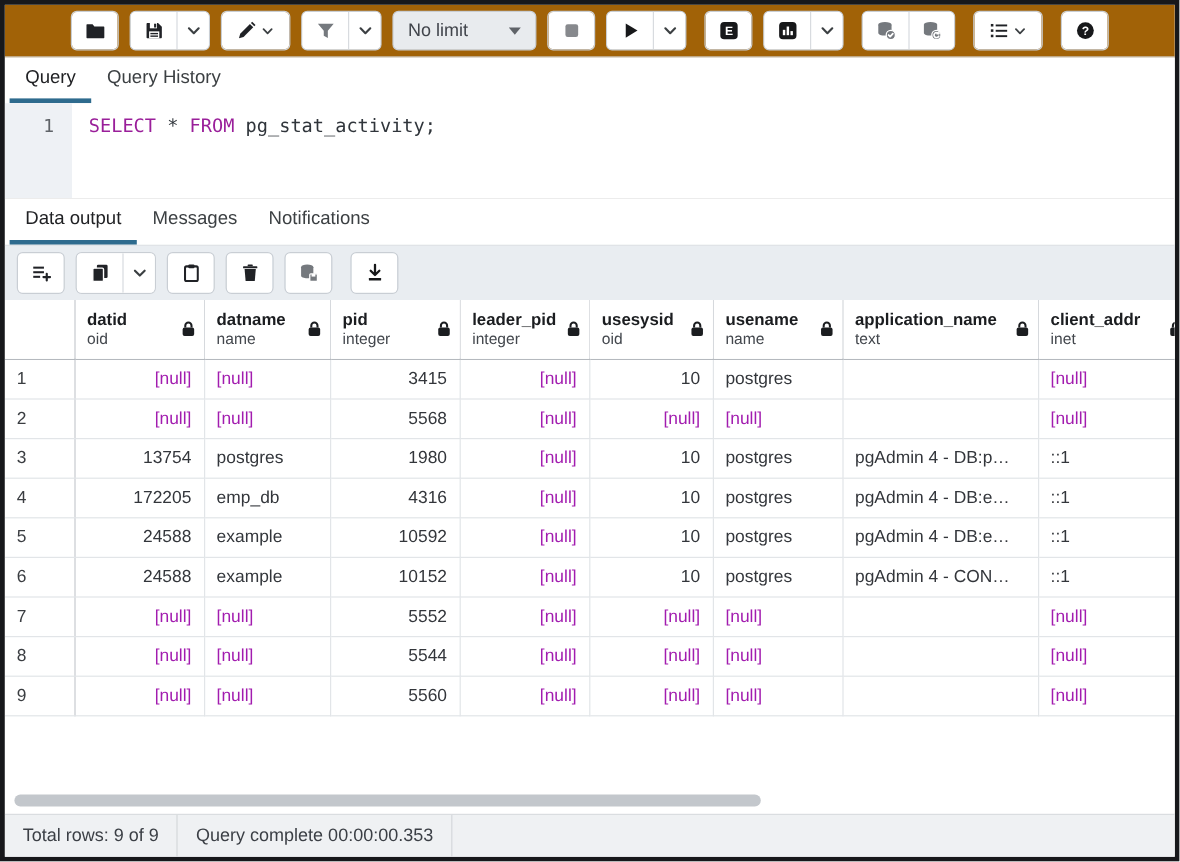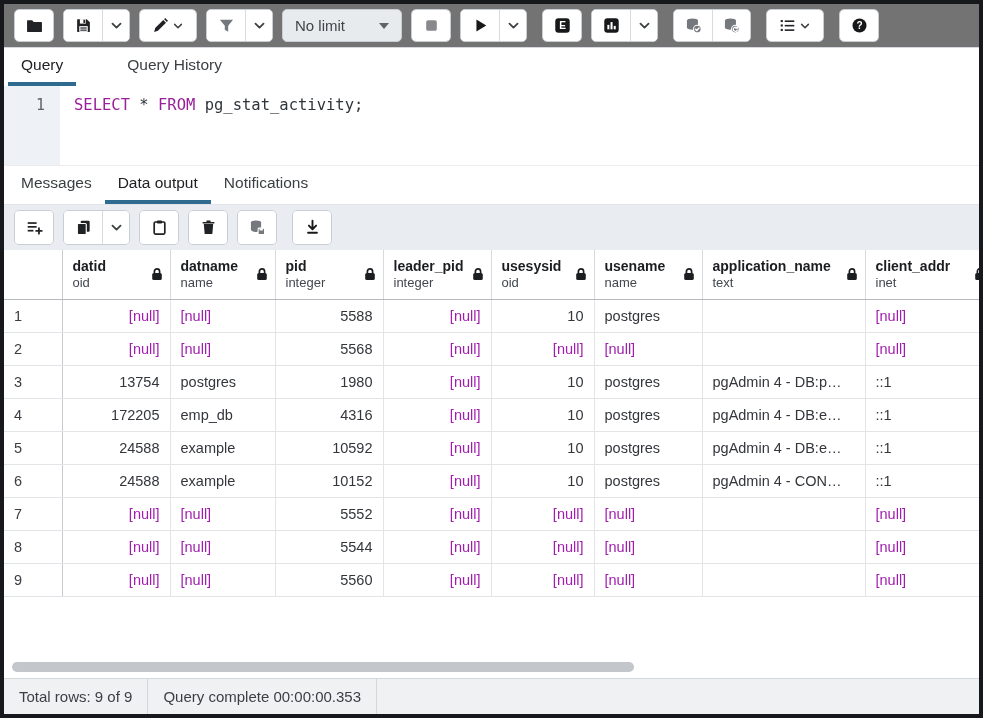--- a/index.html
+++ b/index.html
@@ -4,22 +4,22 @@
 <style>
   html,body{margin:0;padding:0;background:#fff;}
   *{box-sizing:border-box;}
   .window{
     width:983px;height:718px;border:4px solid #17181b;background:#fff;
     display:flex;flex-direction:column;font-family:"Liberation Sans",sans-serif;
     overflow:hidden;position:relative;
   }
   
   .tb-main{
-    height:44px;flex:0 0 44px;background:#737373;border-bottom:1px solid #d5d8dc;
-    display:flex;align-items:center;gap:9px;padding:16px 10px;
+    height:44px;flex:0 0 44px;background:#a16207;border-bottom:1px solid #d5d8dc;
+    display:flex;align-items:center;gap:9px;padding:16px 10px;justify-content:center;
   }
   .btn-group{display:flex;border:1px solid #c9ced4;border-radius:5px;background:#fff;overflow:hidden;flex:0 0 auto;}
   .gap-lg{margin-left:6px;}
   .btn{
     display:flex;align-items:center;justify-content:center;gap:3px;
     width:38px;height:31px;background:#fff;border:none;border-left:1px solid #d8dbdf;
     color:#202226;cursor:pointer;padding:0;
   }
   .btn:first-child{border-left:none;}
   .btn.narrow{width:27px;}
@@ -27,21 +27,21 @@
   .btn.muted{color:#75797e;}
   .btn svg{display:block;}
   .limit-select{
     display:flex;align-items:center;justify-content:space-between;
     width:120px;height:33px;background:#e8ebee;border:1px solid #c9ced4;border-radius:5px;
     padding:0 12px;color:#40444b;font-size:15px;cursor:pointer;flex:0 0 auto;
   }
   .caret{width:0;height:0;border-left:5px solid transparent;border-right:5px solid transparent;border-top:6px solid #5f6368;}
   
   .tabs{display:flex;background:#fff;padding-left:4px;flex:0 0 auto;}
-  .tabs.t1{height:38px;gap:38px;}
+  .tabs.t1{height:38px;}
   .tabs.t2{height:38px;}
   .tab{
     display:flex;align-items:center;padding:0 13px;font-size:15.5px;color:#3c4043;
     border-bottom:4px solid transparent;cursor:pointer;
   }
   .tab.active{color:#202124;border-bottom-color:#2e6b8e;}
   
   .editor{flex:0 0 80px;height:80px;display:flex;background:#fff;border-bottom:1px solid #ececec;}
   .gutter{
     flex:0 0 56px;background:#eef1f5;color:#5f6368;font-family:"DejaVu Sans Mono",monospace;
@@ -237,22 +237,22 @@
     </div>
 
   <div class="editor">
     <div class="gutter">
       <span>1</span>
     </div>
     <div class="code"><span class="tok-keyword">SELECT</span><span class="tok-plain"> * </span><span class="tok-keyword">FROM</span><span class="tok-plain"> pg_stat_activity;</span></div>
   </div>
 
   <div class="tabs t2">
+      <div class="tab active">Data output</div>
       <div class="tab">Messages</div>
-      <div class="tab active">Data output</div>
       <div class="tab">Notifications</div>
     </div>
 
   <div class="tb-out">
       <div class="btn-group">
         <button class="btn">
           <svg width="17" height="17" viewBox="0 0 16 16" xmlns="http://www.w3.org/2000/svg">
             <rect x="1.6" y="3" width="8.4" height="1.6" fill="currentColor"></rect>
             <rect x="1.6" y="6.6" width="8.4" height="1.6" fill="currentColor"></rect>
             <rect x="1.6" y="10.2" width="5.4" height="1.6" fill="currentColor"></rect>
@@ -379,21 +379,21 @@
                 <path d="M3.4 6V4.4a2.6 2.6 0 0 1 5.2 0V6" fill="none" stroke="currentColor" stroke-width="1.7"></path>
               </svg>
             </th>
           </tr>
         </thead>
       <tbody>
           <tr>
             <td class="rownum al-l">1</td>
             <td class="al-r"><span class="nullv">[null]</span></td>
             <td class="al-l"><span class="nullv">[null]</span></td>
-            <td class="al-r">5588</td>
+            <td class="al-r">3415</td>
             <td class="al-r"><span class="nullv">[null]</span></td>
             <td class="al-r">10</td>
             <td class="al-l">postgres</td>
             <td class="al-l"></td>
             <td class="al-l"><span class="nullv">[null]</span></td>
           </tr>
           <tr>
             <td class="rownum al-l">2</td>
             <td class="al-r"><span class="nullv">[null]</span></td>
             <td class="al-l"><span class="nullv">[null]</span></td>

